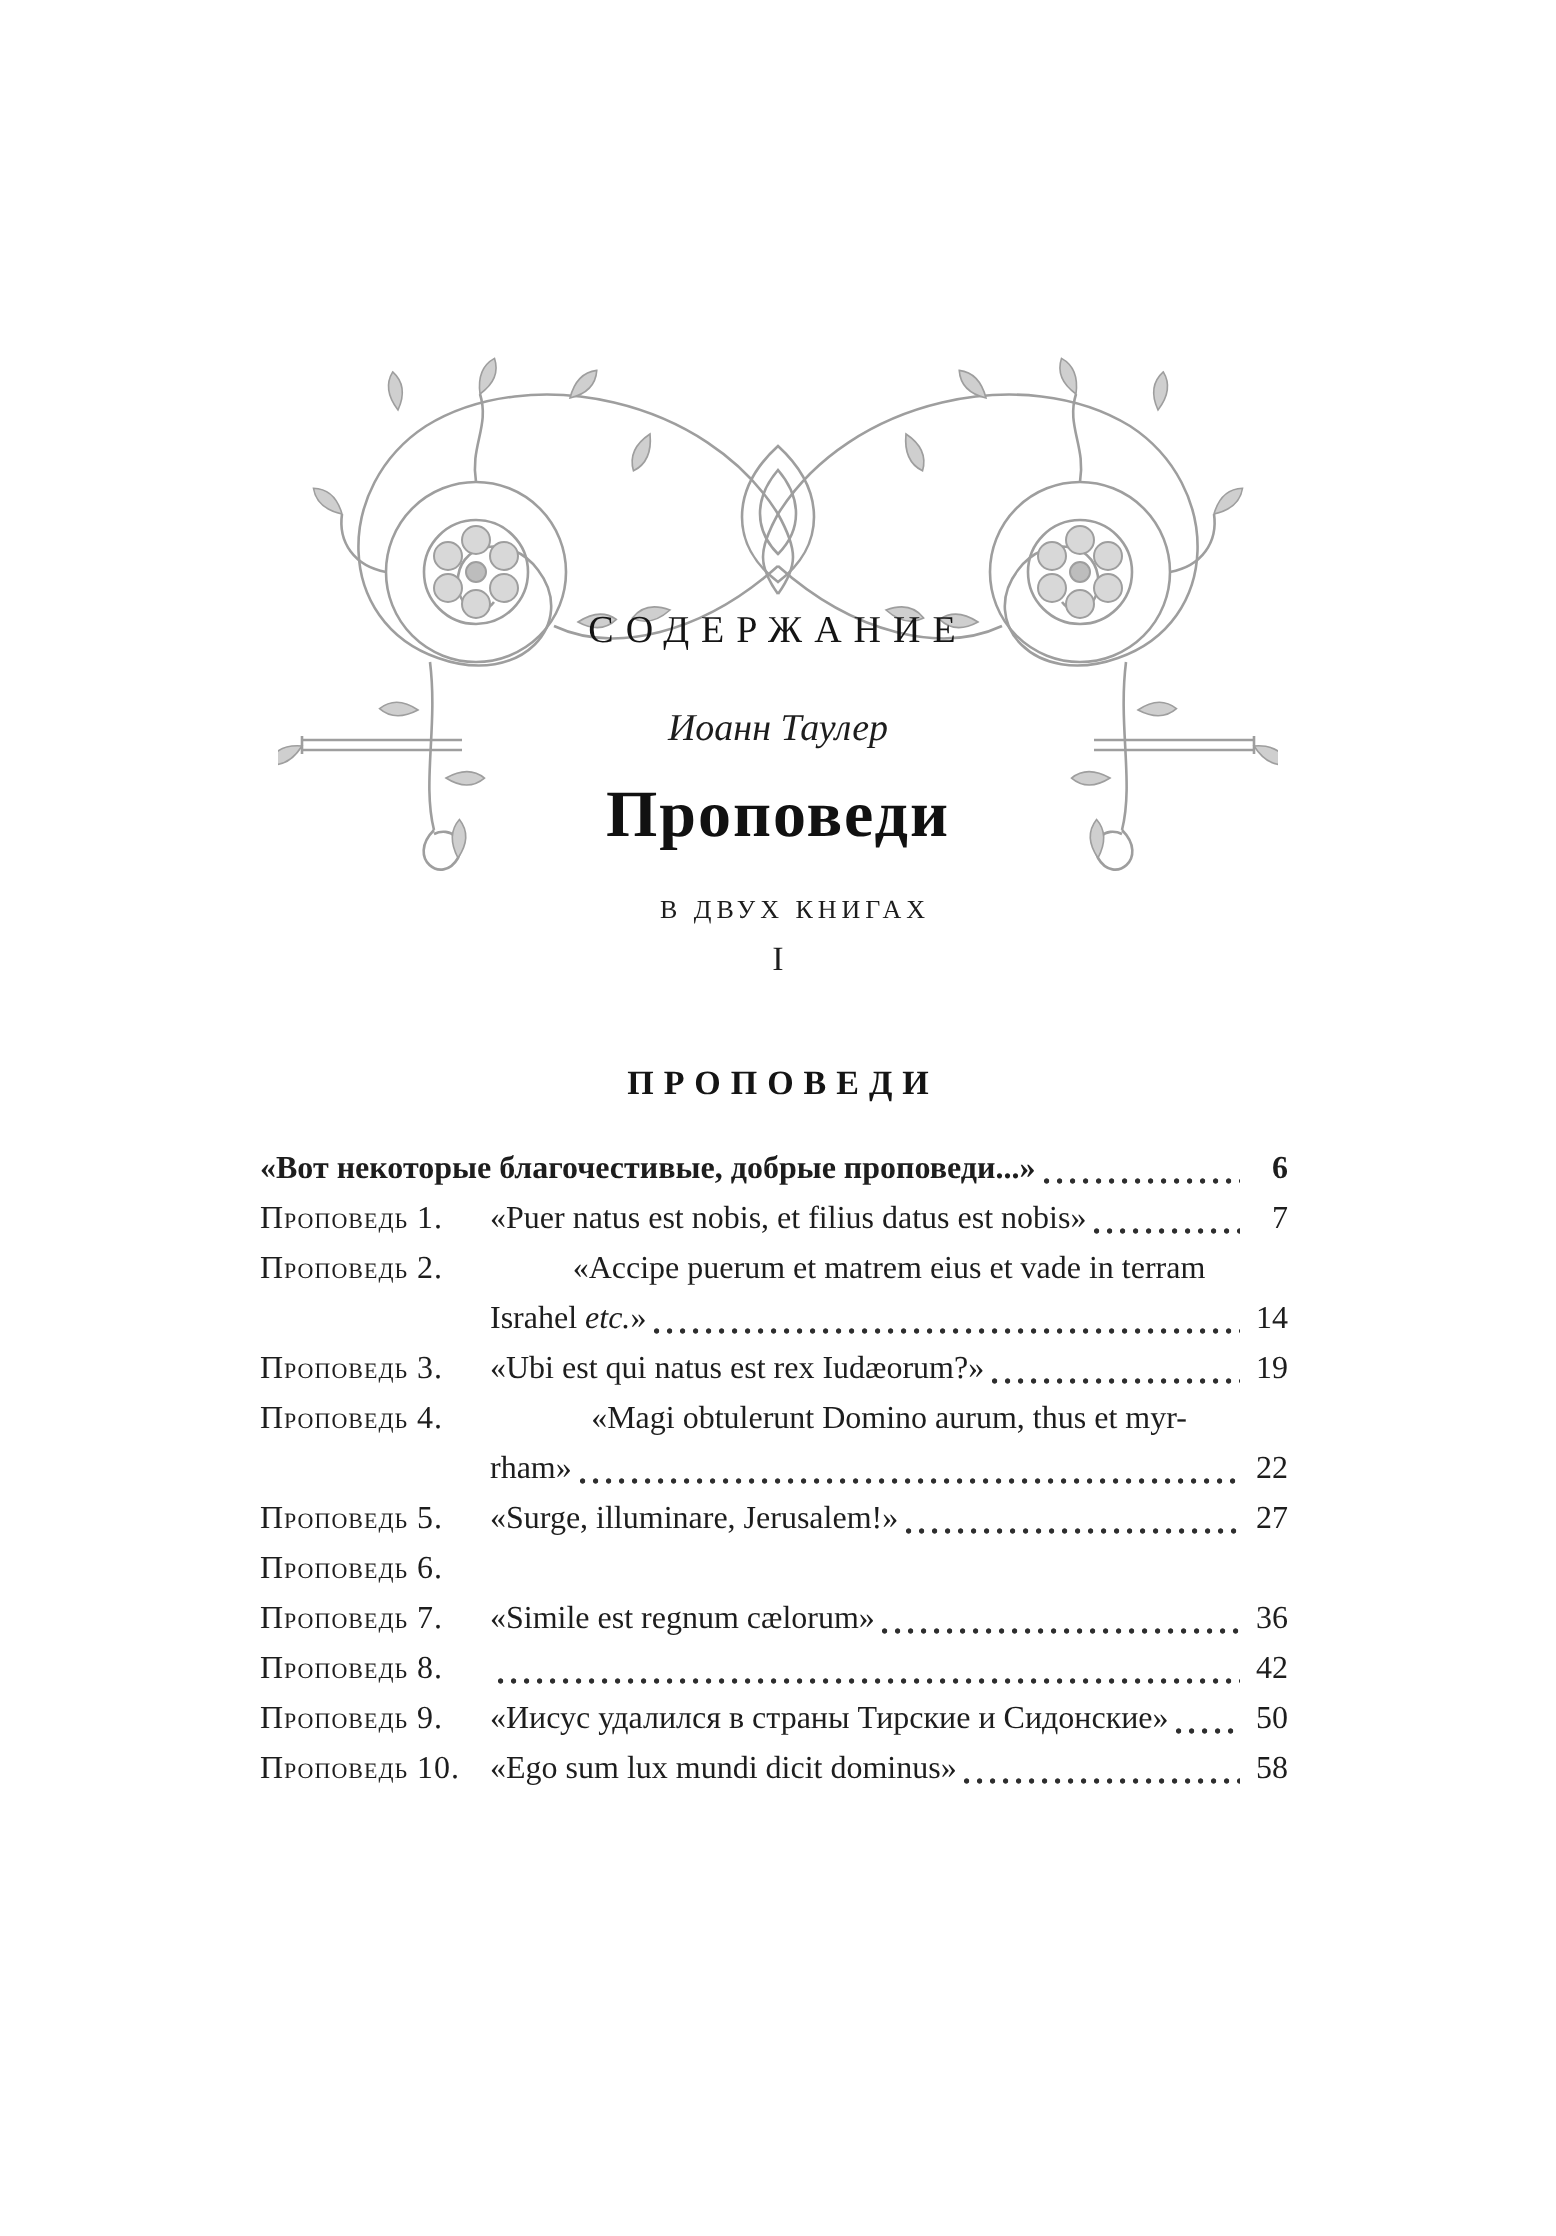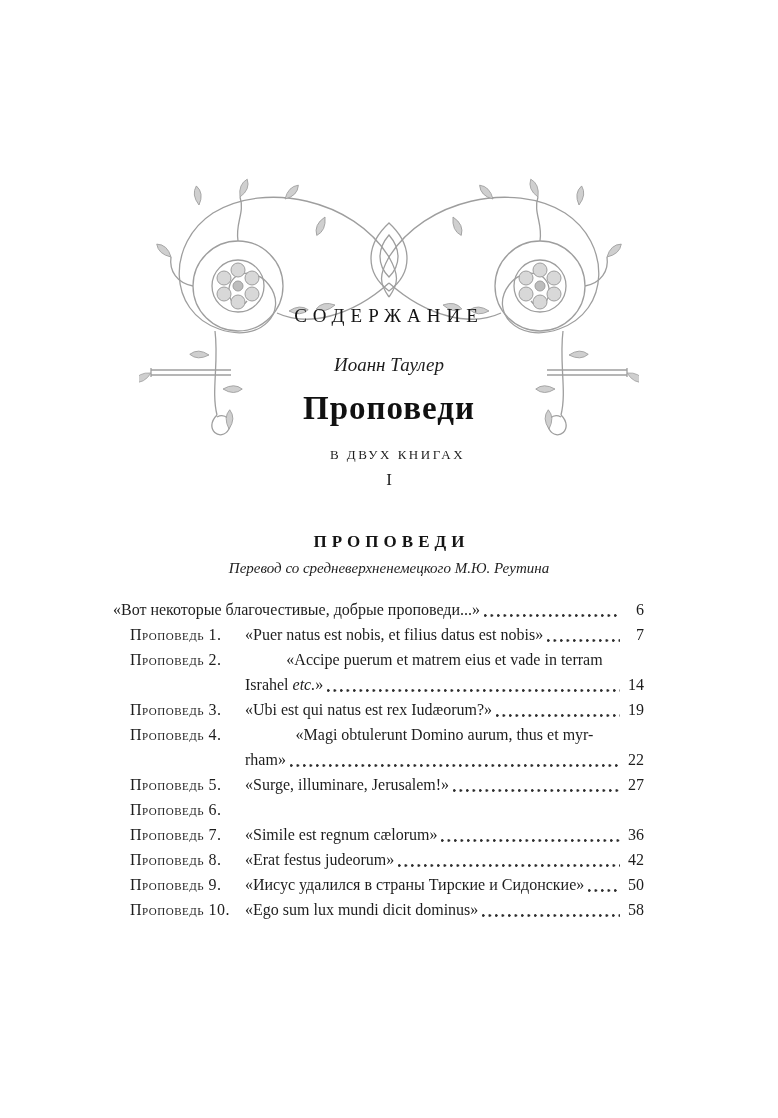--- a/index.html
+++ b/index.html
@@ -32,21 +32,21 @@
     margin-left:113px;width:531px;
     margin-top:20px;
     font-size:16px;line-height:25px;
   }
   .toc-entry{display:flex;}
   .toc-label{
     flex:0 0 115px;margin-left:17px;
     font-variant:small-caps;letter-spacing:0.5px;
     white-space:nowrap;
   }
-  .toc-entry.no-label .toc-body{margin-left:0;}
+  .toc-entry.no-label .toc-body{margin-left:17px;font-weight:bold;}
   .toc-body{flex:1 1 auto;display:flex;flex-direction:column;min-width:0;}
   .toc-line1{white-space:nowrap;text-align:center;}
   .toc-line2{display:flex;}
   .toc-text{flex:0 1 auto;white-space:nowrap;}
   .toc-text em{font-style:italic;}
   .leader{flex:1 1 12px;min-width:12px;position:relative;}
   .leader::after{
     content:"";position:absolute;left:4px;right:2px;bottom:5px;height:3px;
     background-image:radial-gradient(circle at 1.3px 1.5px,#2e2e2e 1.15px,rgba(0,0,0,0) 1.5px);
     background-size:6.5px 3px;background-repeat:repeat-x;
@@ -106,21 +106,20 @@
     </g>
   </svg>
 
   <div class="header">
     <div class="contents-heading">СОДЕРЖАНИЕ</div>
     <div class="author">Иоанн Таулер</div>
     <div class="book-title">Проповеди</div>
     <div class="edition">В ДВУХ КНИГАХ</div>
     <div class="volume">I</div>
     <div class="section-title">ПРОПОВЕДИ</div>
-    <div class="translation">Перевод со средневерхненемецкого М.Ю. Реутина</div>
   </div>
 
   <div class="toc" id="toc">
       <div class="toc-entry no-label">
         <div class="toc-body">
           <div class="toc-line2">
             <span class="toc-text">«Вот некоторые благочестивые, добрые проповеди...»</span>
             <span class="leader"></span>
             <span class="page-num">6</span>
           </div>
@@ -188,21 +187,20 @@
             <span class="toc-text">«Simile est regnum cælorum»</span>
             <span class="leader"></span>
             <span class="page-num">36</span>
           </div>
         </div>
       </div>
       <div class="toc-entry">
         <span class="toc-label">Проповедь 8.</span>
         <div class="toc-body">
           <div class="toc-line2">
-            <span class="toc-text">«Erat festus judeorum»</span>
             <span class="leader"></span>
             <span class="page-num">42</span>
           </div>
         </div>
       </div>
       <div class="toc-entry">
         <span class="toc-label">Проповедь 9.</span>
         <div class="toc-body">
           <div class="toc-line2">
             <span class="toc-text">«Иисус удалился в страны Тирские и Сидонские»</span>

